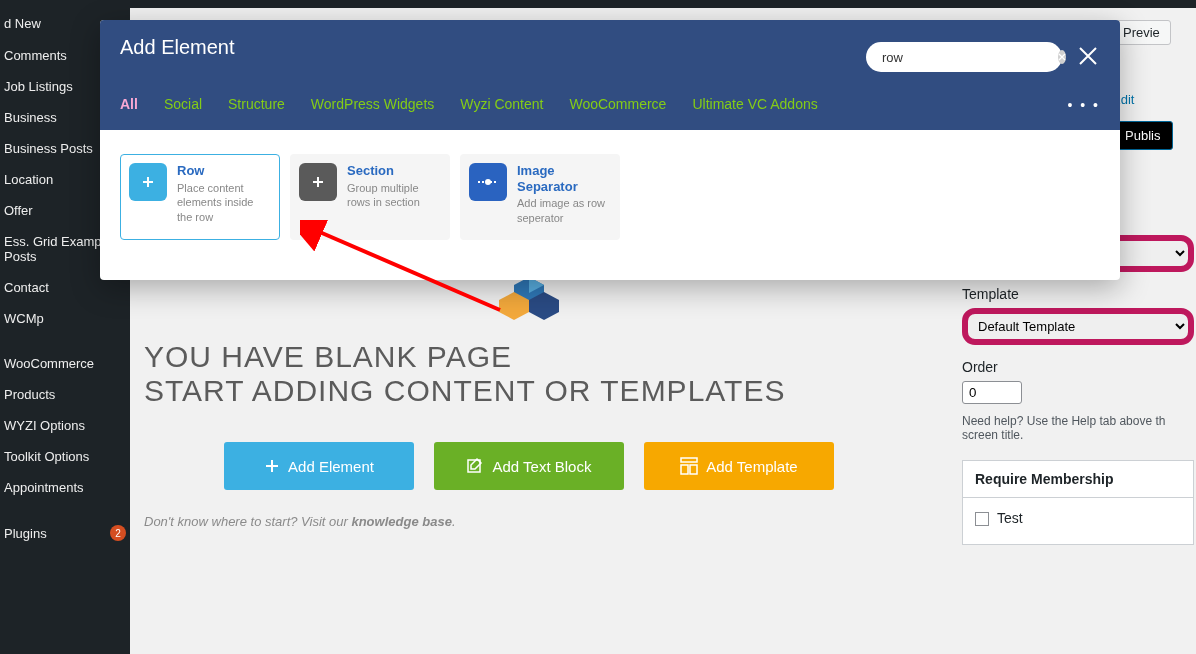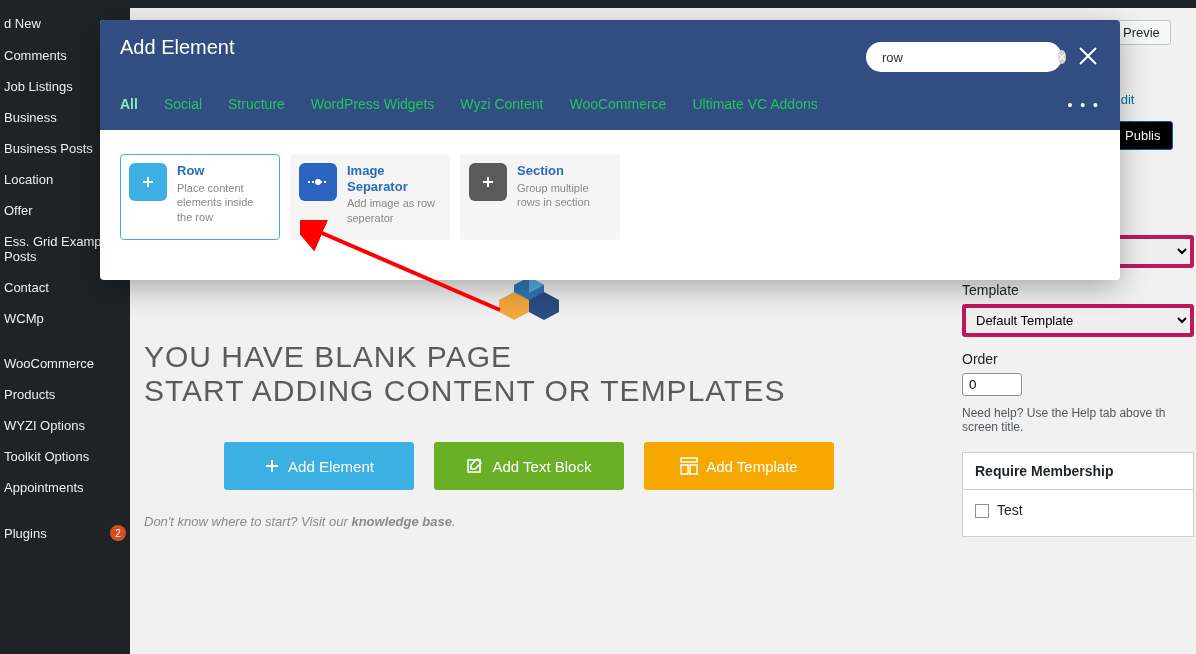--- a/index.html
+++ b/index.html
@@ -28,41 +28,41 @@
   .vc-btn.orange { background: #f7a800; }
   .vc-kb { margin-top: 24px; font-style: italic; font-size: 13px; color: #8a8a8a; }
   .vc-kb b { font-weight: 700; }
 
   
   .meta { position: absolute; right: 2px; top: 20px; width: 232px; padding-right: 0; font-size: 13px; color: #1d2327; }
   .meta .preview { margin-left: 150px; background: #f6f7f7; border: 1px solid #c3c4c7; border-radius: 3px; padding: 4px 10px; margin-bottom: 10px; display: inline-block; cursor: pointer; overflow: hidden; }
   .meta .editlink { color: #0073aa; margin: 34px 0 14px 150px; display: inline-block; cursor: pointer; }
   .meta .publish { background: #000000; color: #fff; border-radius: 3px; padding: 6px 12px; border: 1px solid #006799; margin-left: 150px; display: inline-block; cursor: pointer; overflow: hidden; margin-bottom: 60px; }
   .meta label { display: block; font-weight: 400; padding-bottom: 6px; font-size: 14px; color: #1d2327; }
-  .meta select, .meta input.text { width: 100%; padding: 4px 6px; border: 4px solid #be185d; border-radius: 3px; font-size: 13px; }
+  .meta select, .meta input.text { width: 100%; padding: 4px 6px; border: 6px solid #be185d; border-radius: 13px; font-size: 13px; }
   .meta input.num { width: 60px; padding: 3px 6px; border: 1px solid #8c8f94; border-radius: 3px; }
   .meta .help { font-size: 12px; color: #50575e; padding: 10px 0 0 0; }
   .meta .reqmem-head { background: #fff; border: 1px solid #ccd0d4; border-bottom: none; padding: 10px 12px; font-weight: 600; font-size: 14px; }
   .meta .reqmem-body { background: #fff; border: 1px solid #ccd0d4; padding: 12px; }
   .meta .checkbox { display: inline-flex; align-items: flex-end; gap: 8px; }
   .meta .checkbox .cb { width: 14px; height: 14px; border: 1px solid #8c8f94; background: #fff; }
 
   
   .modal { position: absolute; top: 20px; left: 100px; width: 1020px; background: #fff; box-shadow: 0 8px 30px rgba(0,0,0,.3); border-radius: 4px; overflow: hidden; z-index: 100; }
   .modal-head { background: #314d81; color: #fff; padding: 16px 20px 0 20px; height: 110px; position: relative; }
   .modal-title { font-size: 20px; font-weight: 400; }
   .modal-close { position: absolute; top: 24px; right: 20px; width: 24px; height: 24px; cursor: pointer; }
   .modal-close svg { stroke: #fff; }
   .search { position: absolute; top: 22px; right: 58px; width: 196px; height: 30px; background: #fff; border-radius: 15px; display: flex; align-items: center; padding: 0 10px; }
   .search input { border: none; outline: none; flex: 1; font-size: 13px; color: #333; }
   .search .mag { width: 14px; height: 14px; margin-right: 6px; }
   .search .clear { width: 14px; height: 14px; background: #d0d0d0; border-radius: 50%; display: flex; align-items: center; justify-content: center; cursor: pointer; }
   .tabs { position: absolute; bottom: 0; left: 20px; right: 20px; display: flex; gap: 26px; align-items: center; height: 40px; font-size: 14px; }
-  .tabs .tab { color: #22c55e; cursor: pointer; padding-bottom: 12px; }
-  .tabs .tab.active { color: #86efac; font-weight: 600; }
+  .tabs .tab { color: #84cc16; cursor: pointer; padding-bottom: 12px; }
+  .tabs .tab.active { color: #f9a8d4; font-weight: 600; }
   .tabs .more { margin-left: auto; color: #fff; cursor: pointer; letter-spacing: 2px; padding-bottom: 10px; }
 
   .modal-body { padding: 24px 20px 40px 20px; display: flex; gap: 10px; min-height: 150px; }
   .el-card { width: 160px; border: 1px solid transparent; border-radius: 4px; display: flex; padding: 8px; gap: 10px; cursor: pointer; }
   .el-card.selected { border-color: #3cb0e2; }
   .el-card.gray { background: #f5f5f5; }
   .el-icon { width: 38px; height: 38px; border-radius: 6px; display: flex; align-items: center; justify-content: center; flex-shrink: 0; }
   .el-icon.blue { background: #3cb0e2; }
   .el-icon.dark { background: #5a5a5a; }
   .el-icon.dblue { background: #2a63c0; }
@@ -245,40 +245,40 @@
           <svg width="16" height="16">
             <path d="M8 3v10M3 8h10" stroke="#fff" stroke-width="2"></path>
           </svg>
         </div>
       <div>
         <div class="el-title">Row</div>
         <div class="el-desc">Place content elements inside the row</div>
       </div>
     </div>
     <div class="el-card gray">
+      <div class="el-icon dark">
+          <svg width="16" height="16">
+            <path d="M8 3v10M3 8h10" stroke="#fff" stroke-width="2"></path>
+          </svg>
+        </div>
+      <div>
+        <div class="el-title">Section</div>
+        <div class="el-desc">Group multiple rows in section</div>
+      </div>
+    </div>
+    <div class="el-card gray">
       <div class="el-icon dblue">
           <svg width="20" height="12">
             <line x1="0" y1="6" x2="20" y2="6" stroke="#fff" stroke-width="2" stroke-dasharray="2 2"></line>
             <circle cx="10" cy="6" r="3" fill="#fff"></circle>
           </svg>
         </div>
       <div>
         <div class="el-title">Image Separator</div>
         <div class="el-desc">Add image as row seperator</div>
-      </div>
-    </div>
-    <div class="el-card gray">
-      <div class="el-icon dark">
-          <svg width="16" height="16">
-            <path d="M8 3v10M3 8h10" stroke="#fff" stroke-width="2"></path>
-          </svg>
-        </div>
-      <div>
-        <div class="el-title">Section</div>
-        <div class="el-desc">Group multiple rows in section</div>
       </div>
     </div>
   </div>
 </div>
 
 <svg class="arrow" viewBox="0 0 220 100">
   <defs>
       <marker id="ah" markerWidth="10" markerHeight="10" refX="2" refY="5" orient="auto">
         <path d="M0,0 L10,5 L0,10 z" fill="red"></path>
       </marker>

